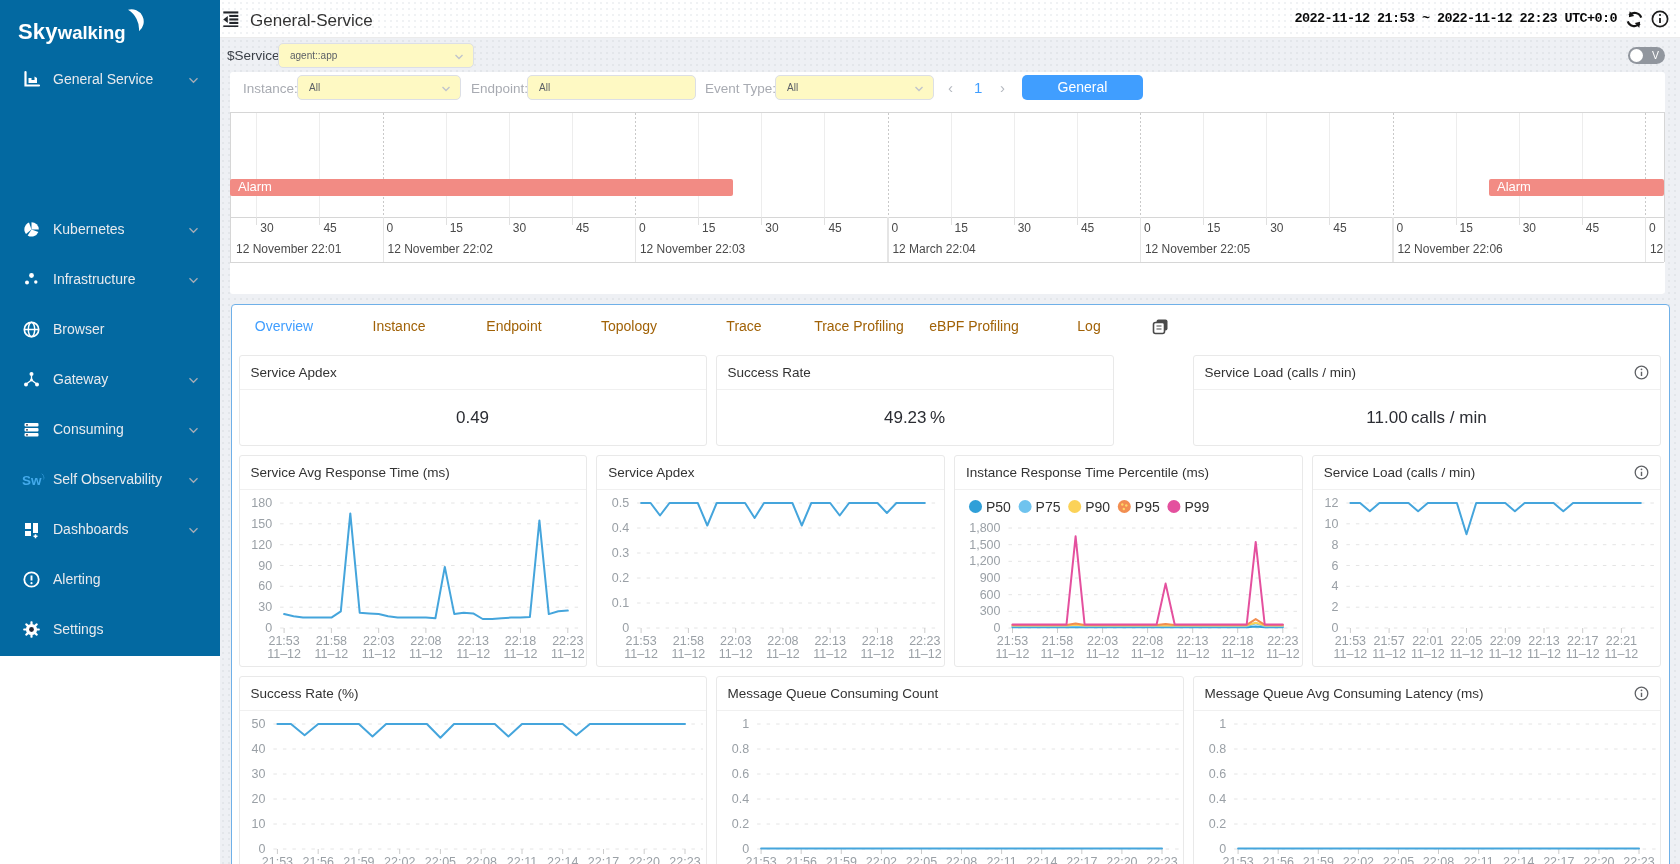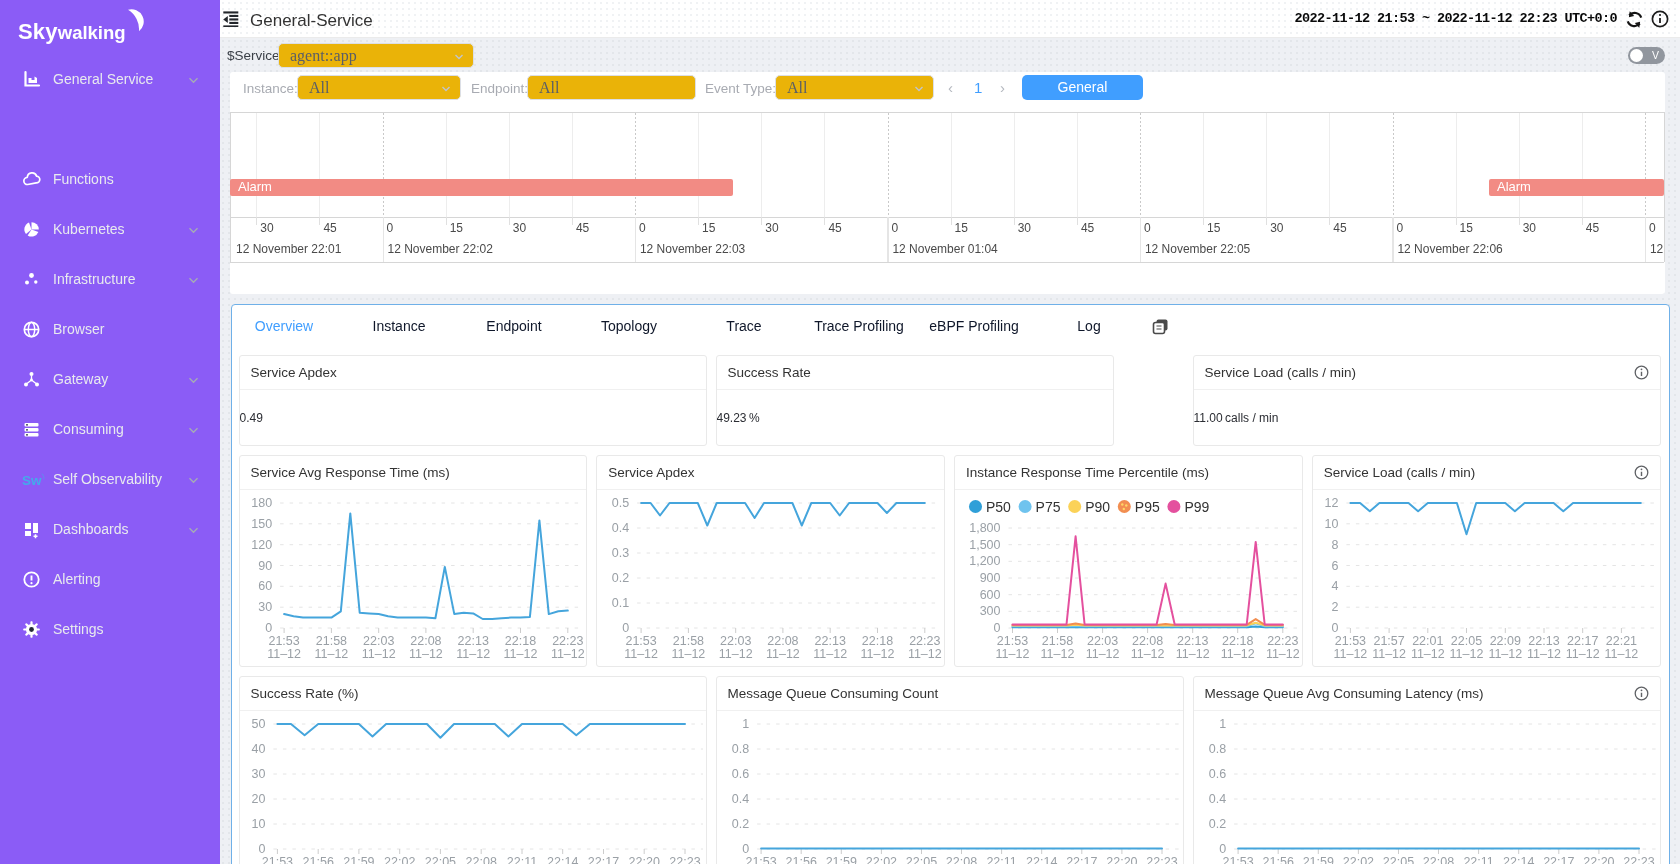--- a/index.html
+++ b/index.html
@@ -1,85 +1,79 @@
 <!DOCTYPE html>
 <html><head><meta charset="utf-8"><title>General-Service</title>
 <style>
 * { margin:0; padding:0; box-sizing:border-box; }
 html,body { width:1680px; height:864px; overflow:hidden; font-family:"Liberation Sans",sans-serif; }
 body { position:relative; background:#fff; }
-.sidebar { position:absolute; left:0; top:0; width:220px; height:864px; background:#8b5cf6; z-index:5; }
+.sidebar { position:absolute; left:0; top:0; width:220px; height:656px; background:#0369a1; z-index:5; }
 .logo { position:absolute; left:18px; top:14px; color:#fff; white-space:nowrap; }
 .logo .l1 { font-size:22px; font-weight:700; letter-spacing:0.2px; }
 .logo .l2 { font-size:18.5px; font-weight:700; }
 .logo .moon { position:relative; top:-6px; left:-5px; }
 .mitem { position:absolute; left:0; width:220px; height:50px; }
 .micon { position:absolute; left:22px; top:15px; width:20px; height:20px; }
 .mtext { position:absolute; left:53px; top:16px; font-size:14px; color:#e8eaee; }
 .chev { position:absolute; left:188px; top:20px; }
 .topbar { position:absolute; left:220px; top:0; width:1460px; height:38px; background:#fff; background-image:radial-gradient(#f0f2f4 0.9px, rgba(0,0,0,0) 1.05px); background-size:6px 6px; border-bottom:1px solid #ebebeb; z-index:4;}
 .fold { position:absolute; top:11px; }
 .htitle { position:absolute; left:30px; top:11px; font-size:17px; color:#333; font-weight:500; }
 .htime { position:absolute; right:63px; top:11px; font-family:"Liberation Mono",monospace; font-size:13.5px; font-weight:700; color:#0a0a0a; letter-spacing:-0.6px; }
 .hico { position:absolute; top:10px; }
 .mainbg { position:absolute; left:220px; top:38px; width:1460px; height:826px;
   background-color:#eef0f4; background-image:radial-gradient(#e3e6ea 0.9px, rgba(0,0,0,0) 1.05px); background-size:6px 6px; }
 .graybar { position:absolute; left:220px; top:38px; width:1460px; height:34px; z-index:3; }
 .svclabel { position:absolute; left:7px; top:10px; font-size:13.5px; color:#3a3f47; }
-.sel { position:absolute; height:25px; background:#eab308; border:1px solid #dcdfe6; border-radius:5px;
-  font-size:16px; color:#5a5e66; line-height:23px; padding-left:11px;font-family:Liberation Serif, serif; }
+.sel { position:absolute; height:25px; background:#fef9c3; border:1px solid #dcdfe6; border-radius:5px;
+  font-size:10px; color:#5a5e66; line-height:23px; padding-left:11px; }
 .toggle { position:absolute; left:1408px; top:9px; width:37px; height:17px; background:#91969e; border-radius:9px; }
 .toggle .knob { position:absolute; left:2px; top:2px; width:13px; height:13px; background:#fff; border-radius:50%; }
 .toggle span { position:absolute; right:6px; top:2px; color:#fff; font-size:10.5px; }
 .whitebox { position:absolute; left:230px; top:72px; width:1435px; height:222px; background:#fff; border-radius:3px; z-index:1; }
 .evrow { position:absolute; left:0; top:0; z-index:3; }
 .elabel { position:absolute; top:81px; font-size:13.5px; color:#a8abb2; white-space:nowrap; }
 .pager { position:absolute; top:79px; font-size:15px; }
 .searchbtn { position:absolute; left:1022px; top:75px; width:121px; height:25px; background:#409eff; border-radius:5px;
   color:#fff; font-size:14px; text-align:center; line-height:25px; }
 .tlwrap { position:absolute; left:0; top:0; z-index:2; clip-path:polygon(230px 107px, 1665px 107px, 1665px 264px, 230px 264px); }
 .hline { position:absolute; height:1px; background:#d6d6d6; }
 .vline { position:absolute; width:1px; }
 .vdot { position:absolute; width:1px; background-image:linear-gradient(#c9c9c9 50%, rgba(0,0,0,0) 0%); background-size:1px 4px; }
 .tmin { position:absolute; font-size:12px; color:#4a4a4a; }
 .tmaj { position:absolute; font-size:12px; color:#4a4a4a; white-space:nowrap; }
 .alarm { position:absolute; height:17px; background:#f28b84; border-radius:2px; color:#fff; font-size:13px;
   line-height:16px; padding-left:8px; overflow:hidden; }
 .panel { position:absolute; left:231px; top:304px; width:1439px; height:575px; border:1px solid #6fb0e8;
   border-radius:4px; background:#fff; z-index:2; }
-.tab { position:absolute; top:318px; transform:translateX(-50%); font-size:14px; color:#0f172a; z-index:3; white-space:nowrap; }
+.tab { position:absolute; top:318px; transform:translateX(-50%); font-size:14px; color:#a16207; z-index:3; white-space:nowrap; }
 .tab.active { color:#409eff; }
 .tabico { position:absolute; top:318px; z-index:3; }
 .card { position:absolute; background:#fff; border:1px solid #e9e9e9; border-radius:3px; z-index:3; overflow:hidden; }
 .ctitle { position:absolute; left:11px; top:9px; font-size:13.5px; color:#333; white-space:nowrap; }
 .cinfo { position:absolute; right:11px; top:9px; }
 .cdivider { position:absolute; left:0; top:33px; width:100%; height:1px; background:#f0f0f0; }
-.cvalue { position:absolute; left:0; top:34px; width:100%; height:56px; line-height:56px;
-  font-size:12px; color:#2b2d33; }
+.cvalue { position:absolute; left:0; top:34px; width:100%; height:56px; text-align:center; line-height:56px;
+  font-size:17px; color:#2b2d33; }
 </style></head>
 <body>
 <div class="sidebar">
     <div class="logo"><span class="l1">Sky</span><span class="l2">walking</span><svg class="moon" width="25" height="25" viewBox="0 0 18.5 28.5">
         <path d="M3 2 A 14 14 0 0 1 15.5 26.5 A 26 26 0 0 0 3 2 z" fill="#fff"></path>
       </svg></div>
     <div class="mitem" style="top:55px">
       <span class="micon"><svg width="19" height="19" viewBox="0 0 19 19">
           <path d="M3.5 2v13.5H17" stroke="#fff" stroke-width="2.2" fill="none" stroke-linecap="round"></path>
           <path d="M6.5 13v-5h3v2h3V6.5l2.5 1.5V13z" fill="#fff"></path>
         </svg></span>
       <span class="mtext">General Service</span>
       <svg class="chev" width="11" height="11" viewBox="0 0 11 11">
         <path d="M1.5 3.3 L5.5 7.3 L9.5 3.3" stroke="#a6acb6" stroke-width="1.3" fill="none"></path>
       </svg>
-    </div>
-    <div class="mitem" style="top:155px">
-      <span class="micon"><svg width="20" height="19" viewBox="0 0 20 19">
-          <path d="M5.6 14.5a3.6 3.6 0 0 1-.3-7.2 4.8 4.8 0 0 1 9.3-1.2 3.4 3.4 0 0 1-.4 6.8z" fill="none" stroke="#fff" stroke-width="1.7" stroke-linejoin="round"></path>
-        </svg></span>
-      <span class="mtext">Functions</span>
     </div>
     <div class="mitem" style="top:205px">
       <span class="micon"><svg width="19" height="19" viewBox="0 0 19 19">
           <path d="M9.5 2.2 A7.3 7.3 0 0 1 16.8 9.5 L 9.5 9.5 Z" fill="#fff"></path>
           <path d="M16.4 12 A7.3 7.3 0 0 1 5.7 15.4 L 9.5 9.5 Z" fill="#fff"></path>
           <path d="M4 14 A7.3 7.3 0 0 1 7 2.6 L 9.5 9.5 Z" fill="#fff"></path>
         </svg></span>
       <span class="mtext">Kubernetes</span>
       <svg class="chev" width="11" height="11" viewBox="0 0 11 11">
         <path d="M1.5 3.3 L5.5 7.3 L9.5 3.3" stroke="#a6acb6" stroke-width="1.3" fill="none"></path>
@@ -303,21 +297,21 @@
     <div class="tmin" style="left:1585.8px;top:221px">45</div>
     <div class="vdot" style="left:1644.9px;top:113px;height:104px"></div>
     <div class="vline" style="left:1644.9px;top:217px;height:45px;background:#e5e5e5"></div>
     <div class="tmin" style="left:1648.9px;top:221px">0</div>
     <div class="tmaj" style="left:236.0px;top:242px">12 November 22:01</div>
     <div class="vline" style="left:382.5px;top:217px;height:45px;background:#e5e5e5"></div>
     <div class="tmaj" style="left:387.5px;top:242px">12 November 22:02</div>
     <div class="vline" style="left:634.9px;top:217px;height:45px;background:#e5e5e5"></div>
     <div class="tmaj" style="left:639.9px;top:242px">12 November 22:03</div>
     <div class="vline" style="left:887.4px;top:217px;height:45px;background:#e5e5e5"></div>
-    <div class="tmaj" style="left:892.4px;top:242px">12 November 01:04</div>
+    <div class="tmaj" style="left:892.4px;top:242px">12 March 22:04</div>
     <div class="vline" style="left:1139.9px;top:217px;height:45px;background:#e5e5e5"></div>
     <div class="tmaj" style="left:1144.9px;top:242px">12 November 22:05</div>
     <div class="vline" style="left:1392.4px;top:217px;height:45px;background:#e5e5e5"></div>
     <div class="tmaj" style="left:1397.4px;top:242px">12 November 22:06</div>
     <div class="vline" style="left:1644.9px;top:217px;height:45px;background:#e5e5e5"></div>
     <div class="tmaj" style="left:1649.9px;top:242px">12 November 22:07</div>
     <div class="alarm" style="left:230px;top:179px;width:503px">Alarm</div>
     <div class="alarm" style="left:1489px;top:179px;width:175px">Alarm</div>
   </div>
 <div class="panel"></div>

